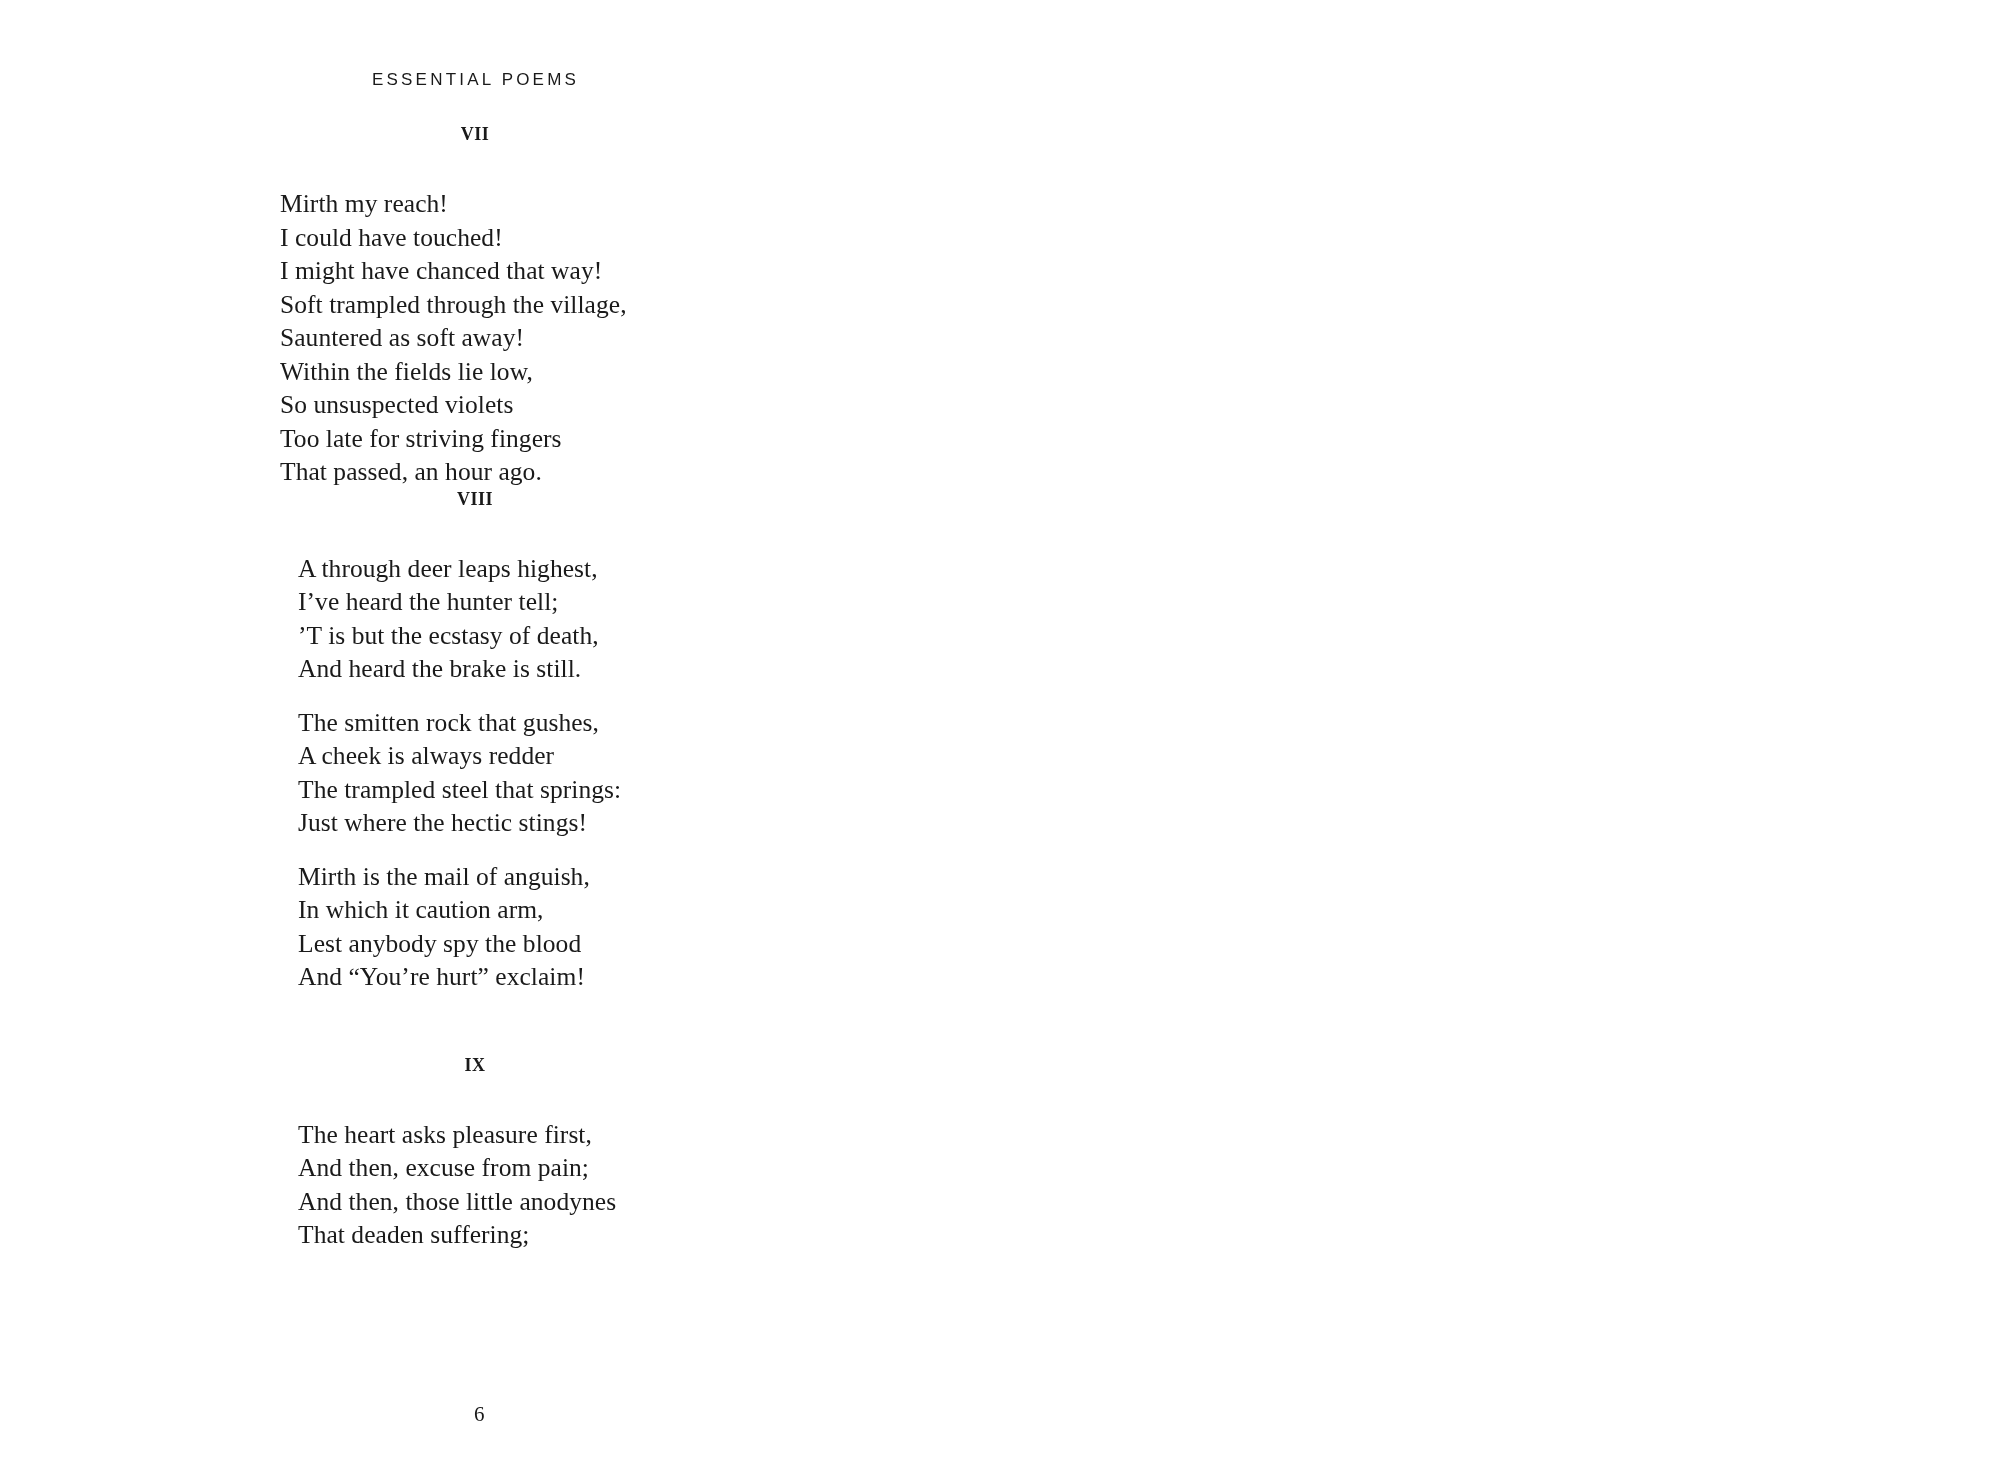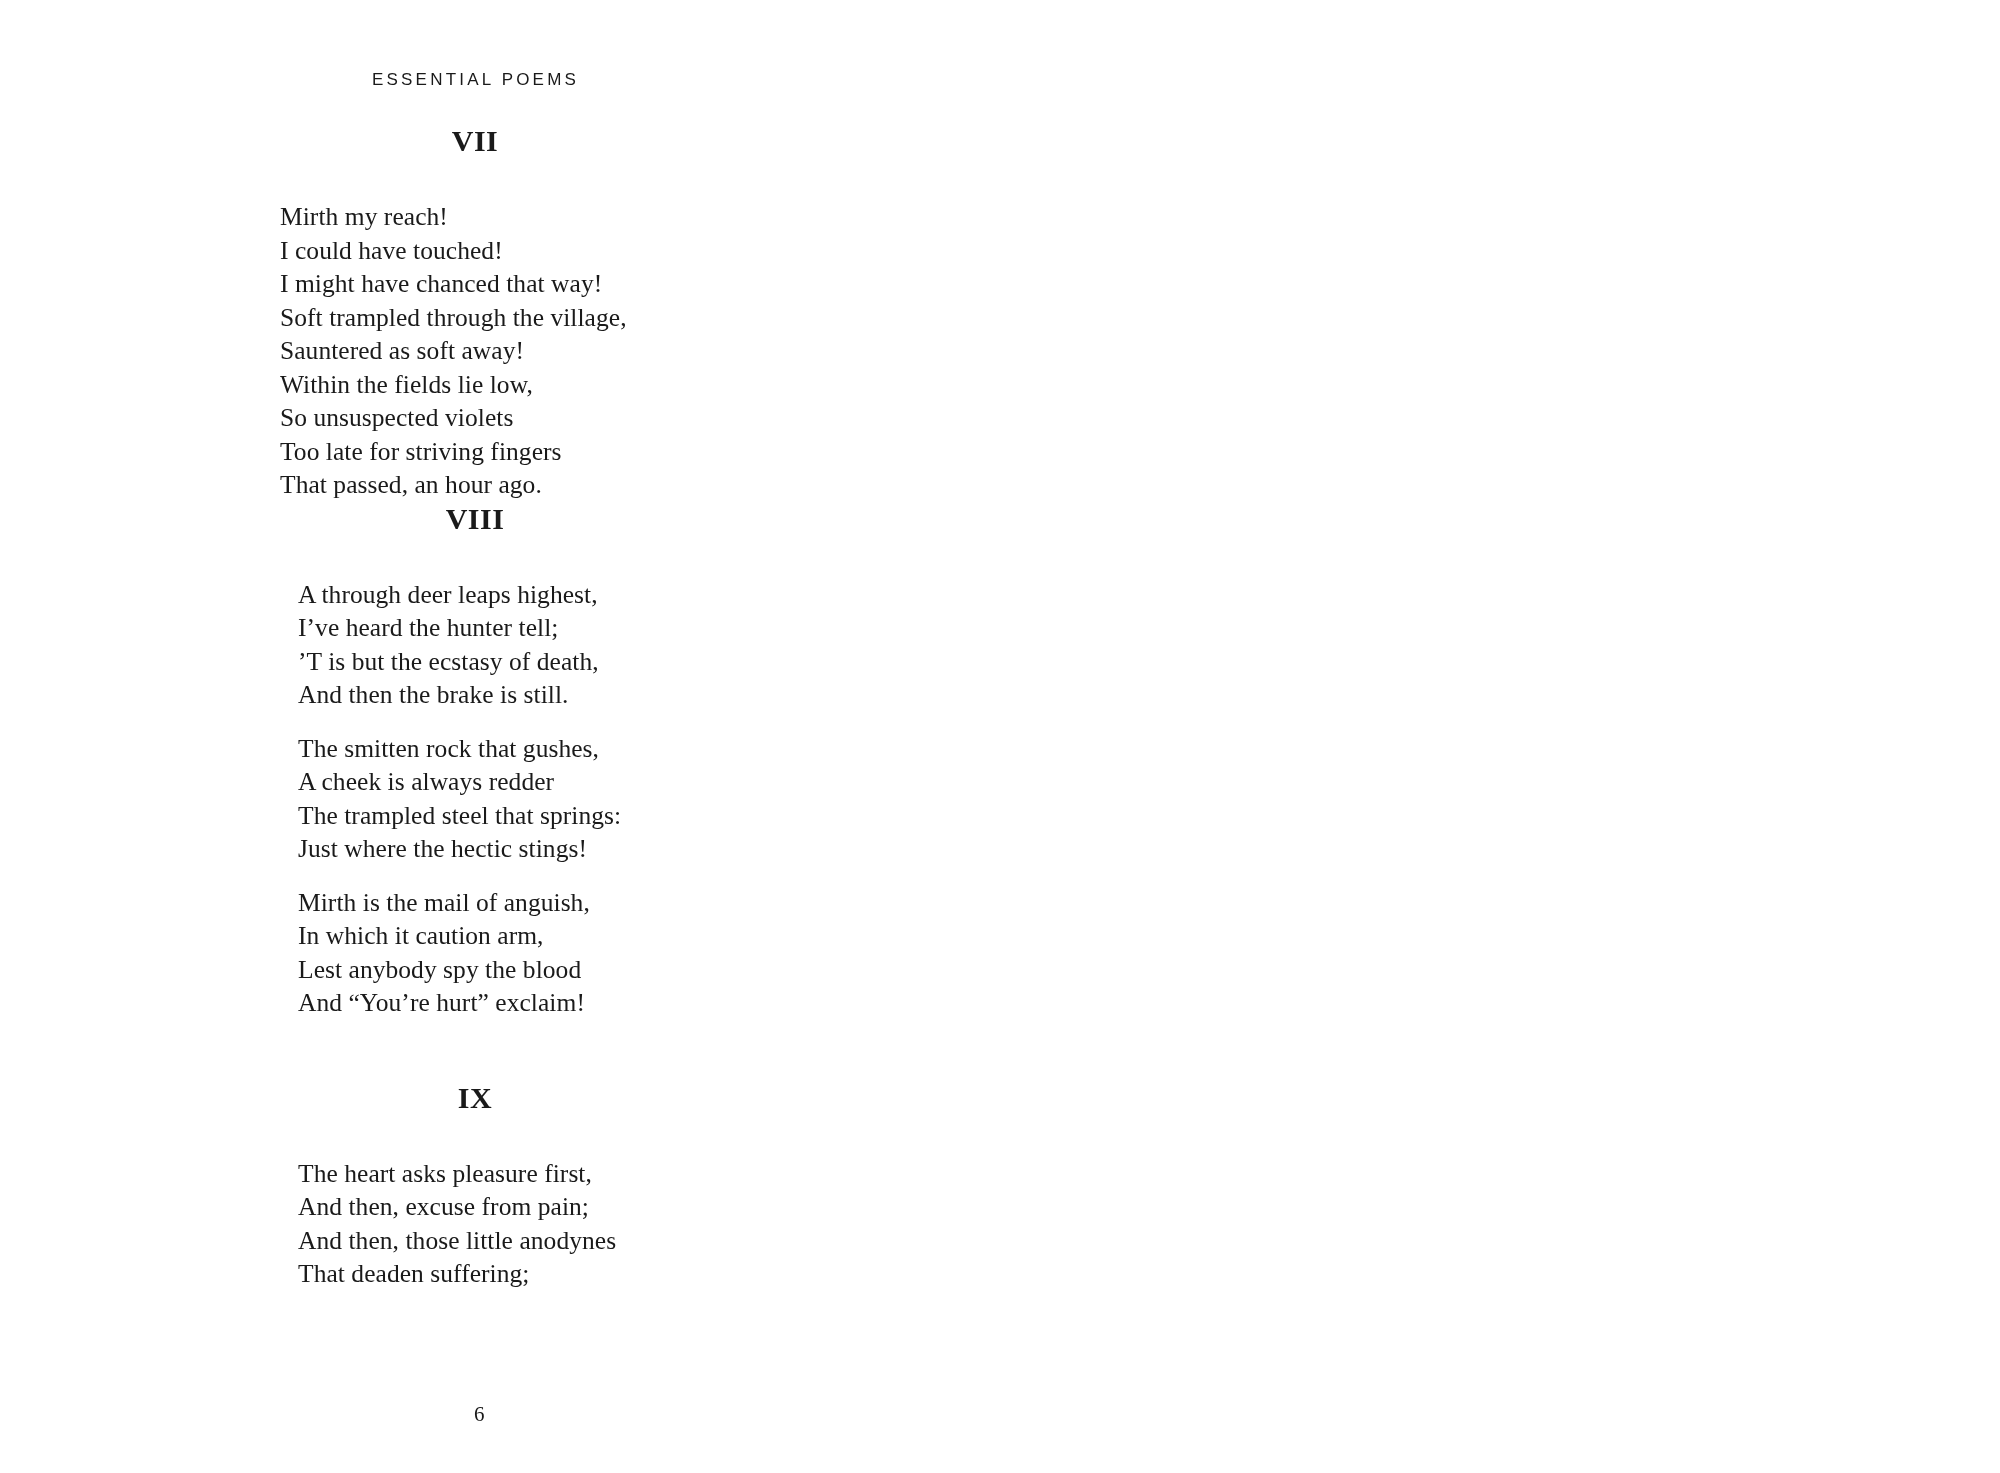--- a/index.html
+++ b/index.html
@@ -54,21 +54,21 @@
   .col {
     position: absolute;
     top: 110px;
     width: 620px;
   }
   .col-left  { left: 280px; }
 
   .poem-number {
     font-family: "Liberation Serif", serif;
     font-weight: bold;
-    font-size: 30px;
+    font-size: 18px;
     text-align: center;
     width: 390px;
     margin: 0 0 0 0;
     letter-spacing: 0.5px;
   }
   .num-vii  { margin-top: 14px; margin-left: 0px; }
   .num-viii { margin-left: 0px; }
   .num-ix   { margin-top: 61px; margin-left: 0px; }
 
   .stanza {
@@ -113,21 +113,21 @@
           <div class="line indent-0">That passed, an hour ago.</div>
         </div>
       </div>
 
       <div>
         <div class="poem-number num-viii">VIII</div>
         <div class="stanza lead-42">
           <div class="line indent-1">A through deer leaps highest,</div>
           <div class="line indent-1">I’ve heard the hunter tell;</div>
           <div class="line indent-1">’T is but the ecstasy of death,</div>
-          <div class="line indent-1">And then the brake is still.</div>
+          <div class="line indent-1">And heard the brake is still.</div>
         </div>
         <div class="stanza lead-20">
           <div class="line indent-1">The smitten rock that gushes,</div>
           <div class="line indent-1">A cheek is always redder</div>
           <div class="line indent-1">The trampled steel that springs:</div>
           <div class="line indent-1">Just where the hectic stings!</div>
         </div>
         <div class="stanza lead-20">
           <div class="line indent-1">Mirth is the mail of anguish,</div>
           <div class="line indent-1">In which it caution arm,</div>

